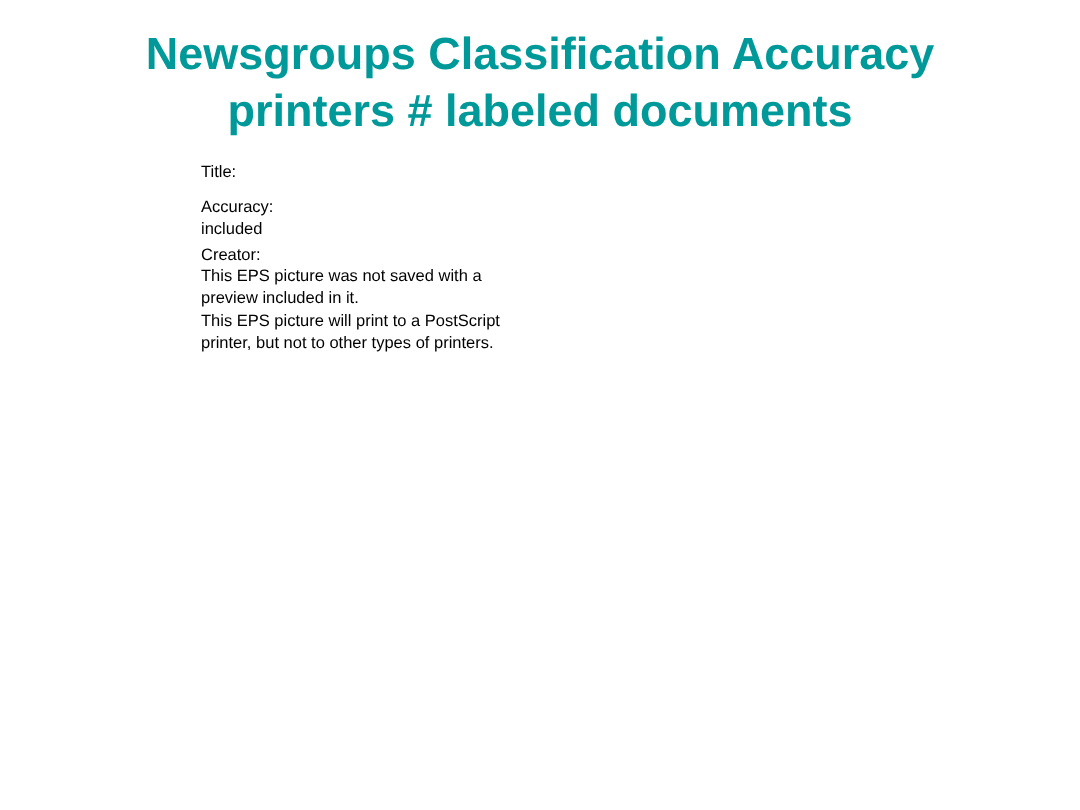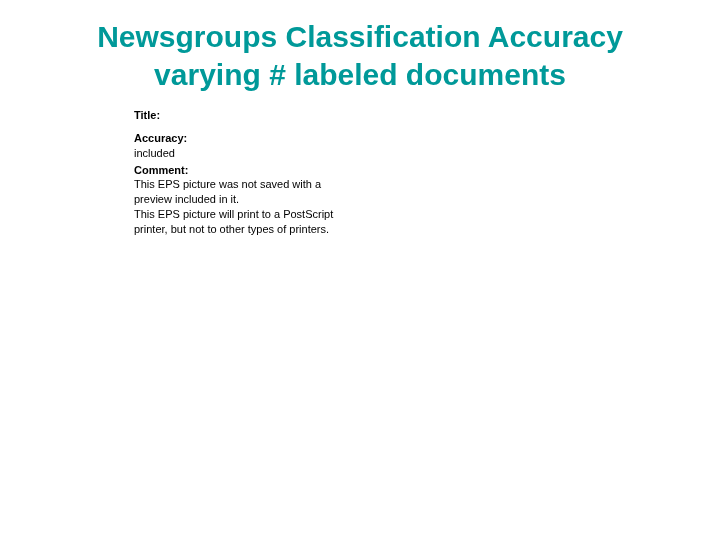--- a/index.html
+++ b/index.html
@@ -33,47 +33,47 @@
   .eps-box {
     position: absolute;
     top: 108px;
     left: 134px;
     width: 210px;
     font-size: 11px;
     line-height: 1.35;
     color: #000000;
   }
   .eps-box .label {
-    font-weight: bold;
+    font-weight: normal;
     display: block;
     margin-top: 2px;
   }
   .eps-box .first-label {
     margin-top: 0;
     margin-bottom: 8px;
   }
   .eps-box .val {
     display: block;
   }
 </style>
 </head>
 <body>
 
 <div class="slide">
 
   <div class="title">
     <span>Newsgroups Classification Accuracy</span><br>
-    <span>varying # labeled documents</span>
+    <span>printers # labeled documents</span>
   </div>
 
   <div class="eps-box">
     <span class="label first-label">Title:</span>
 
     <span class="label">Accuracy:</span>
     <span class="val">included</span>
 
-    <span class="label">Comment:</span>
+    <span class="label">Creator:</span>
     <span class="val">This EPS picture was not saved with a preview included in it.</span>
 
     <span class="val">This EPS picture will print to a PostScript printer, but not to other types of printers.</span>
   </div>
 
 </div>
 
 </body></html>

